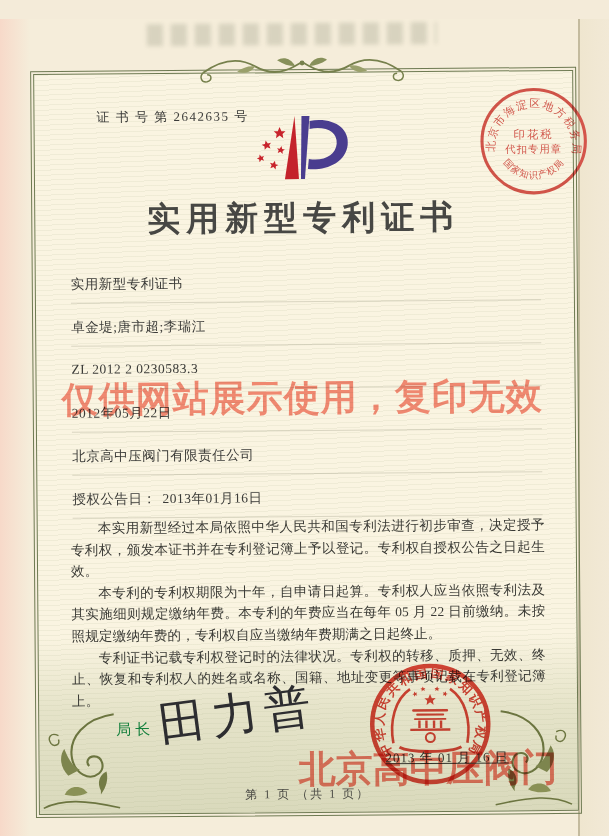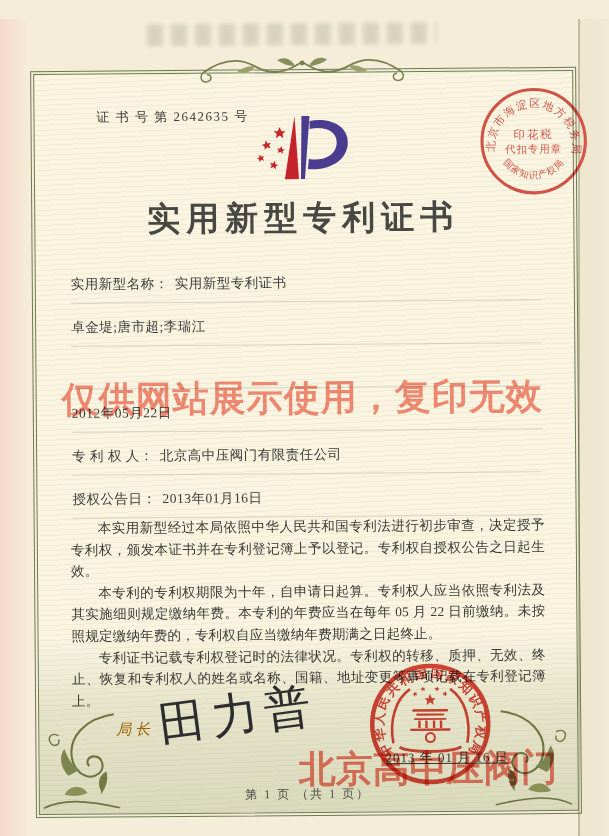--- a/index.html
+++ b/index.html
@@ -46,21 +46,21 @@
     font-size:13.5px;color:#3b3b38;letter-spacing:.5px;
     border-bottom:1px solid rgba(128,128,106,.26);}
   .f-label{white-space:pre;}
   .f-value{white-space:pre;}
 
   .body-text{position:absolute;left:70px;top:497px;width:474px;}
   .body-text p{margin:0;font-size:13.5px;line-height:21.6px;text-indent:2em;
     text-align:justify;color:#3a3a35;letter-spacing:.2px;}
 
   .director-label{position:absolute;left:114px;top:700px;font-size:15px;
-    letter-spacing:4px;color:#a16207;font-style:italic;}
+    letter-spacing:4px;color:#15803d;}
   .signature{position:absolute;left:156px;top:664px;font-size:47px;color:#2d2d30;
     transform:rotate(-7deg);letter-spacing:6px;font-weight:500;}
 
   .seal{position:absolute;left:353px;top:631px;width:150px;height:150px;
     mix-blend-mode:multiply;opacity:.92;}
   .issue-date{position:absolute;left:383px;top:731px;font-size:13px;letter-spacing:1px;
     color:#34342c;z-index:9;text-decoration:underline;}
   .footer-page{position:absolute;left:33px;top:767px;width:544px;text-align:center;
     font-size:12px;letter-spacing:2px;color:#4a4a44;}
 
@@ -152,33 +152,32 @@
       <text x="60" y="57" text-anchor="middle" font-size="11" letter-spacing="2" fill="#cf3a33">印花税</text>
       <text x="60" y="71" text-anchor="middle" font-size="10" letter-spacing="1" fill="#cf3a33">代扣专用章</text>
       <text font-size="9" letter-spacing="0.8" fill="#cf3a33">
         <textPath href="#taxBotArc">国家知识产权局</textPath>
       </text>
     </svg>
 
     <div class="title">实用新型专利证书</div>
 
     <div class="field-row" style="top:255px">
-      <span class="f-label">实用新型名称：</span>
       <span class="f-value">实用新型专利证书</span>
     </div>
     <div class="field-row" style="top:298px">
       <span class="f-value">卓金堤;唐市超;李瑞江</span>
     </div>
     <div class="field-row" style="top:341px">
+      <span class="f-value">ZL 2012 2 0230583.3</span>
     </div>
     <div class="field-row" style="top:384px">
       <span class="f-value">2012年05月22日</span>
     </div>
     <div class="field-row" style="top:427px">
-      <span class="f-label">专 利 权 人：</span>
       <span class="f-value">北京高中压阀门有限责任公司</span>
     </div>
     <div class="field-row" style="top:470px">
       <span class="f-label">授权公告日：</span>
       <span class="f-value">2013年01月16日</span>
     </div>
 
     <div class="body-text">
       <p>本实用新型经过本局依照中华人民共和国专利法进行初步审查，决定授予专利权，颁发本证书并在专利登记簿上予以登记。专利权自授权公告之日起生效。</p>
       <p>本专利的专利权期限为十年，自申请日起算。专利权人应当依照专利法及其实施细则规定缴纳年费。本专利的年费应当在每年 05 月 22 日前缴纳。未按照规定缴纳年费的，专利权自应当缴纳年费期满之日起终止。</p>

